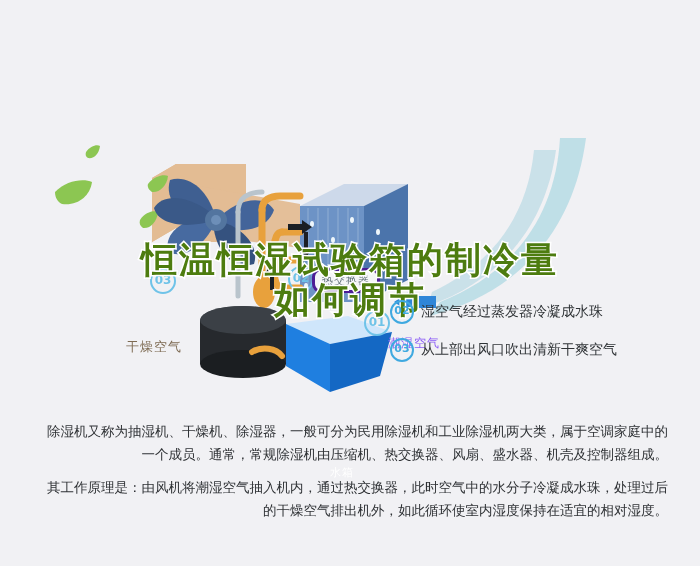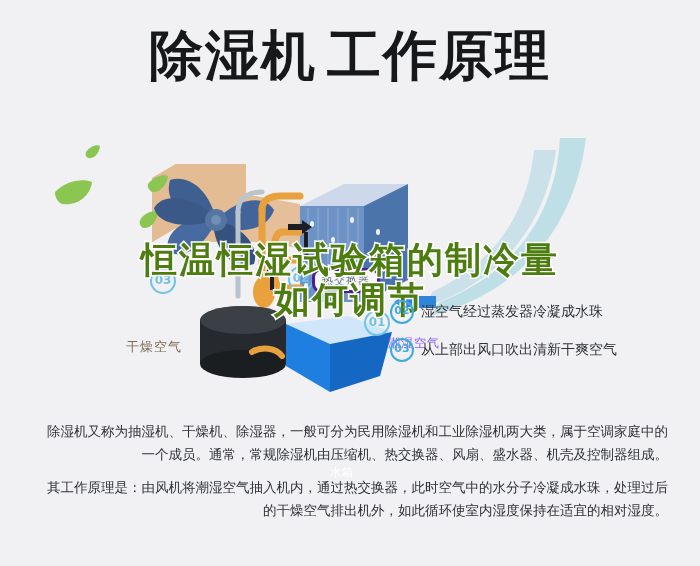--- a/index.html
+++ b/index.html
@@ -119,23 +119,20 @@
     font-family:"DejaVu Sans","Liberation Sans",sans-serif;
   }
   .copy p{margin:0 0 10px 0;text-align:right;}
   .copy .p2{}
 </style>
 </head>
 <body>
 
 <div class="page">
 
-  <div class="header">
-    <div class="header-title"><span>除湿机</span><span class="seg2">工作原理</span></div>
-  </div>
 
   <div class="illu">
     <svg width="700" height="280" viewBox="0 0 700 280" xmlns="http://www.w3.org/2000/svg">
 
       <path d="M560,18 C556,90 520,150 440,182 L430,196 C520,172 574,110 586,18 Z" fill="#bcdde6" opacity="0.95"></path>
       <path d="M534,30 C528,92 496,142 432,172 L428,186 C502,160 546,104 556,30 Z" fill="#a9d4e0" opacity="0.55"></path>
 
       <path d="M176,44 L246,44 L246,122 L176,122 L176,108 L152,122 L152,58 Z" fill="#e3bc93"></path>
       <path d="M176,44 L152,58 L152,122 L176,108 Z" fill="#e3bc93"></path>
       <path d="M200,38 L258,96 L200,140 Z" fill="#e3bc93" opacity="0"></path>

